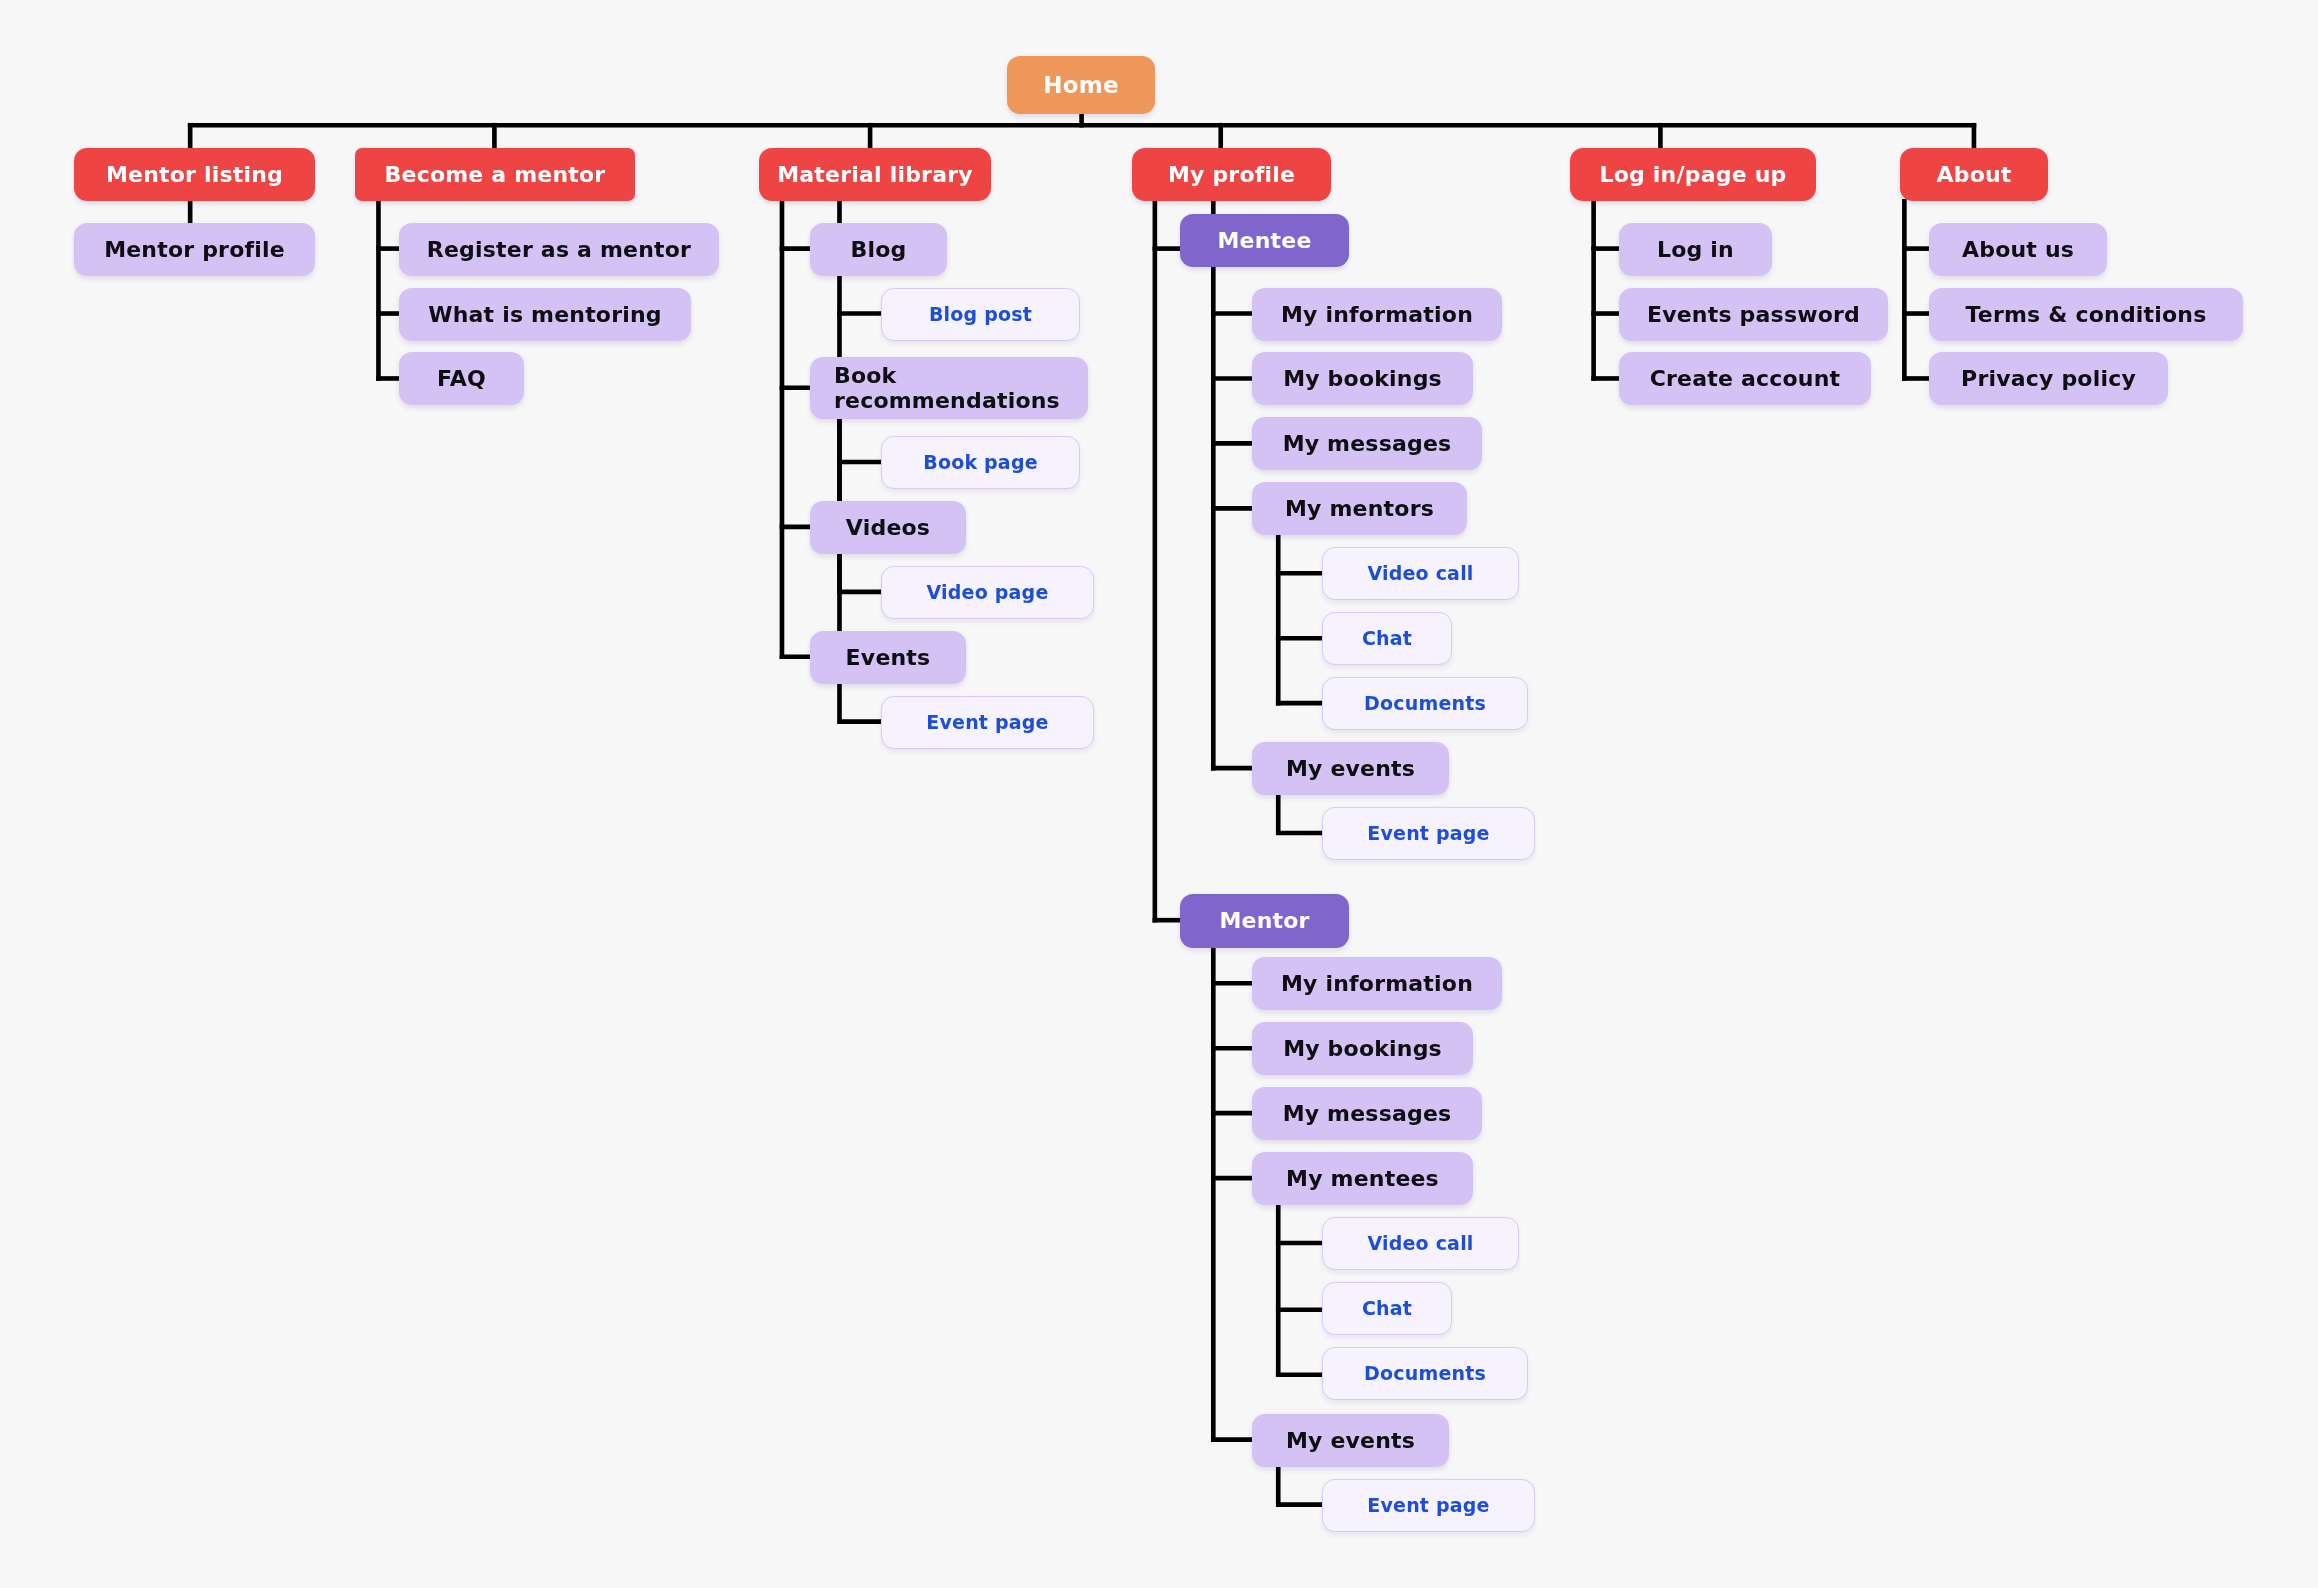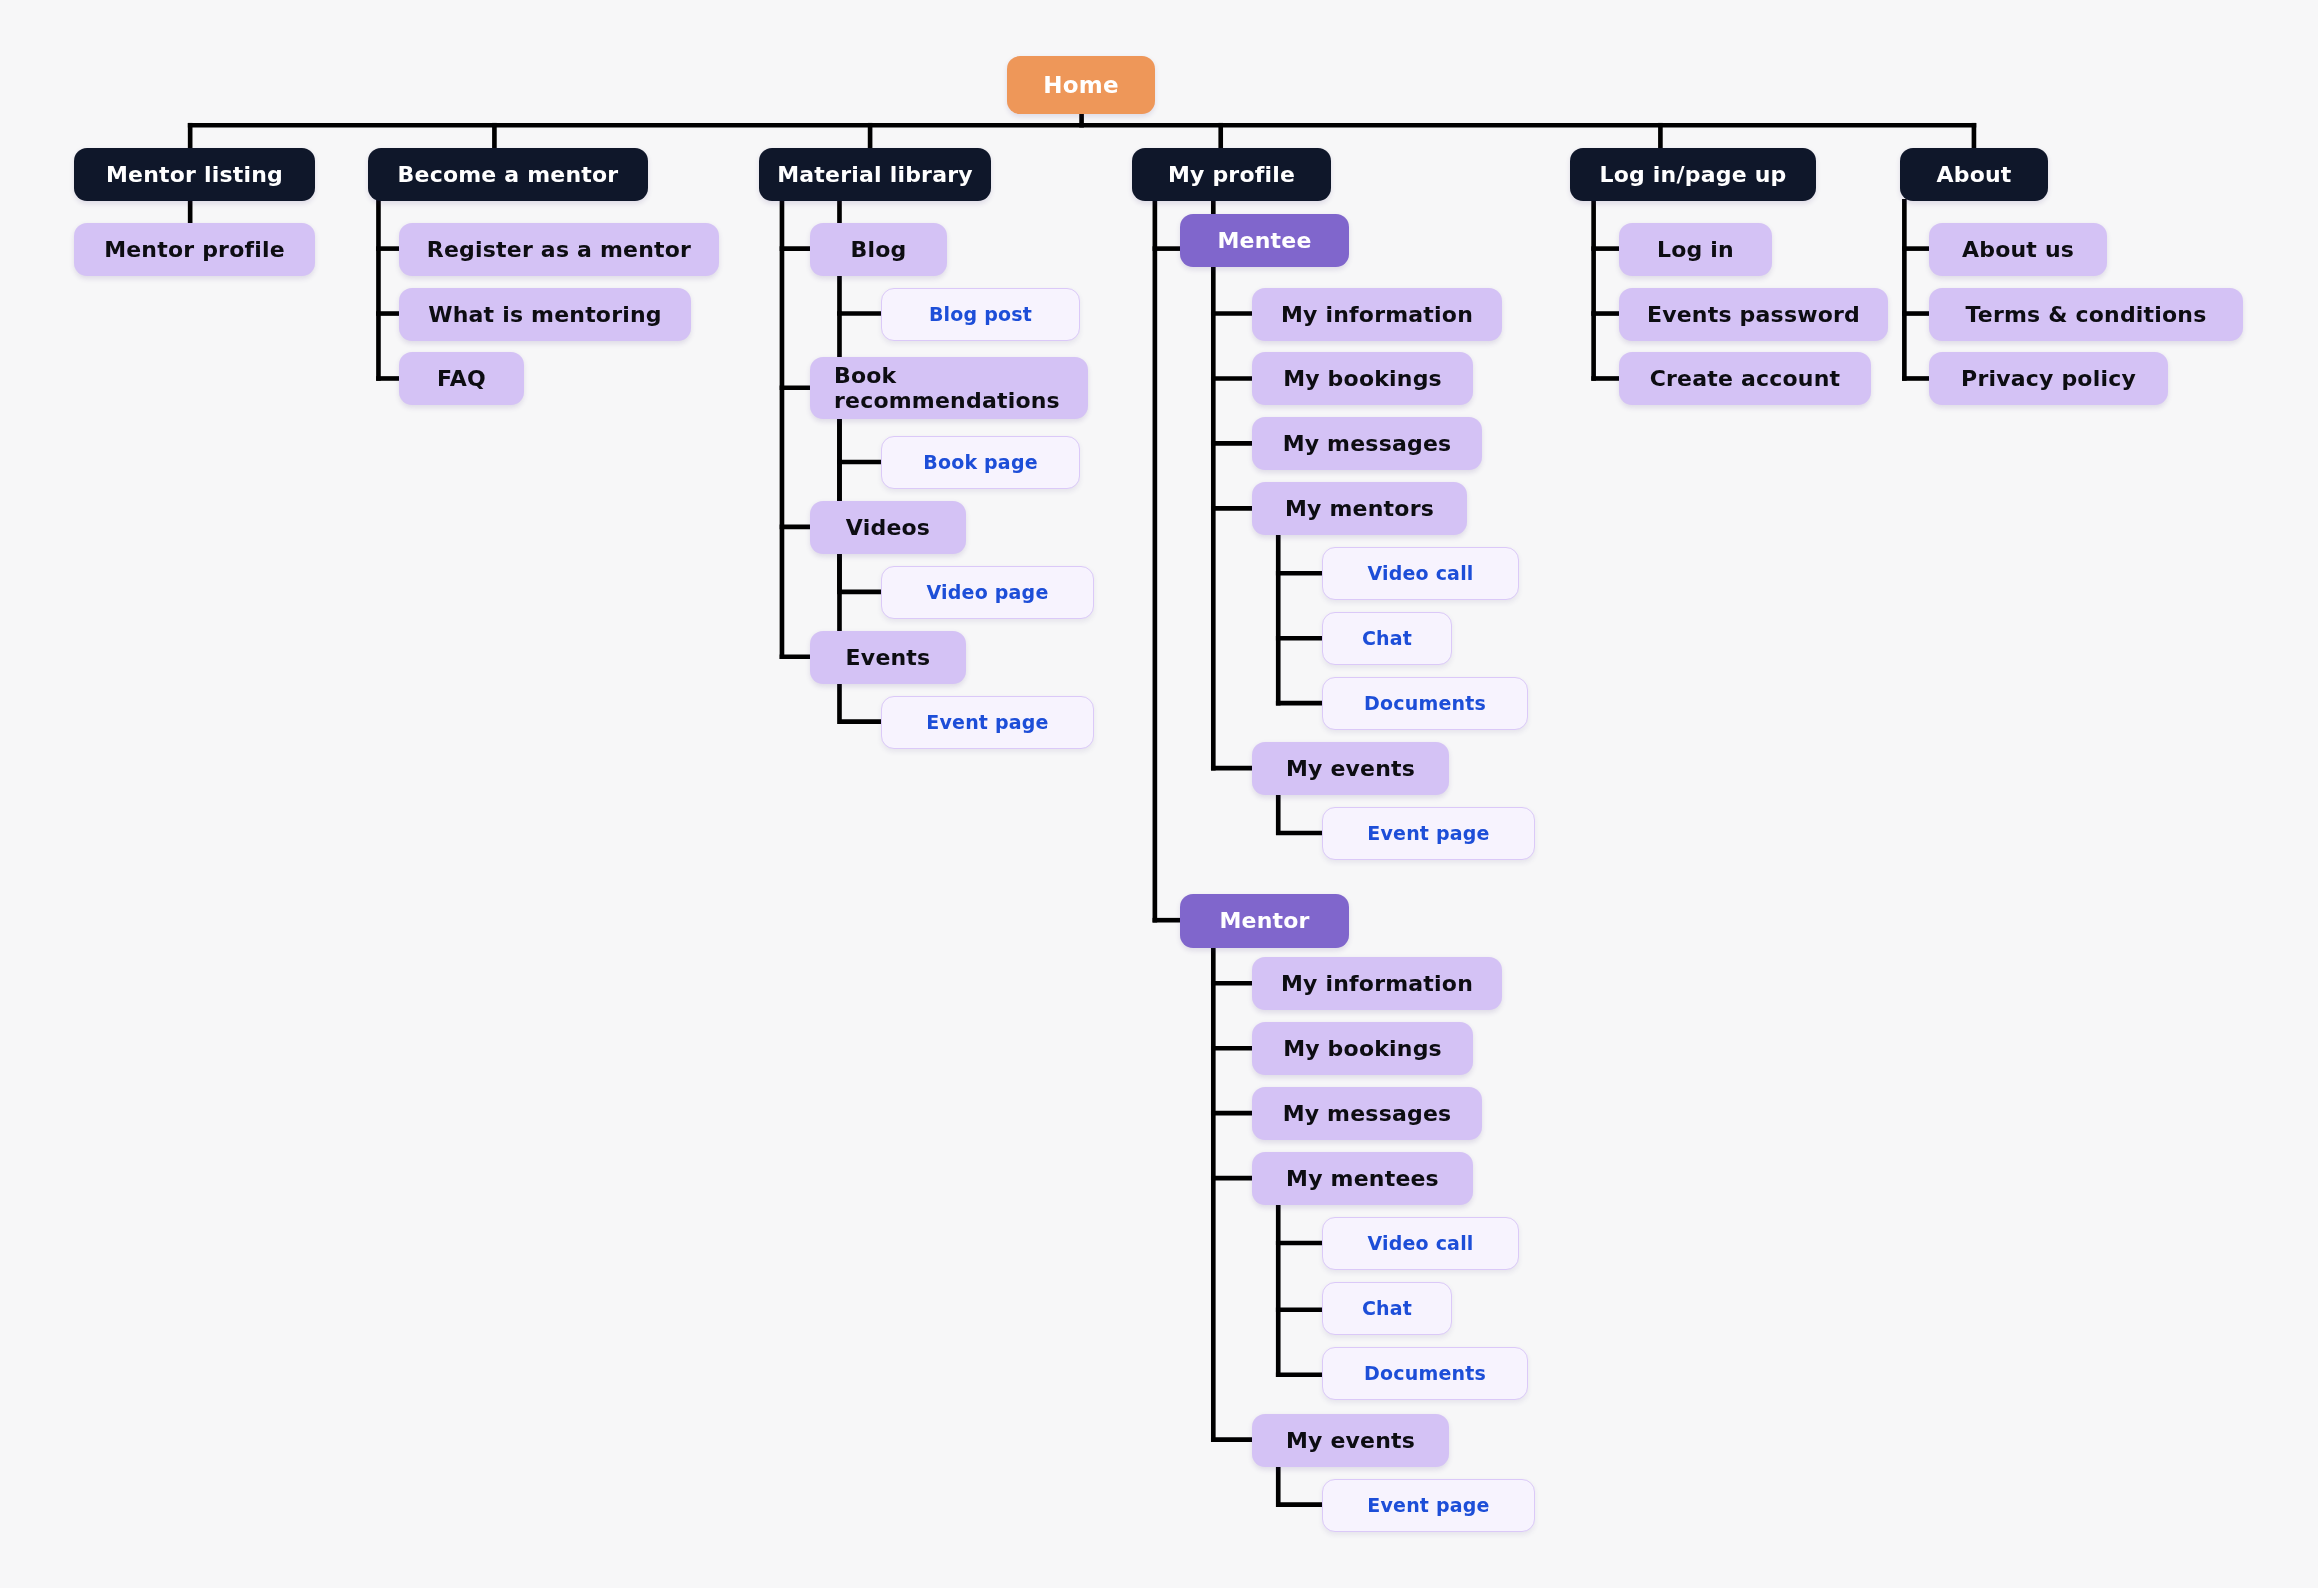--- a/index.html
+++ b/index.html
@@ -22,21 +22,21 @@
     letter-spacing: 0.2px;
     line-height: 1.15;
     text-align: center;
     white-space: pre-line;
     box-shadow: 0 2.8px 5.6px rgba(70,50,120,.13);
     padding: 0 9.3px;
   }
   .node.l-left { justify-content: flex-start; text-align: left; padding-left: 24px; }
 
   .lvl-home  { background: #EE9759; color: #FFFFFF; font-size: 23px; }
-  .lvl-1     { background: #0f172a; color: #FFFFFF; font-size: 22px; }
+  .lvl-1     { background: #ef4444; color: #FFFFFF; font-size: 22px; }
   .lvl-role  { background: #8066CC; color: #FFFFFF; font-size: 22px; }
   .lvl-2     { background: #D4C2F5; color: #0D0D12; font-size: 22px; }
   .lvl-3     { background: #F7F3FE; color: #1d4ed8; font-size: 19px;
                border: 1.9px solid #DBC9F8; box-shadow: 0 2.8px 5.6px rgba(70,50,120,.09); }
 </style>
 </head>
 <body>
 
 <div id="canvas">
 
@@ -117,21 +117,21 @@
       <path d="M2053 338 L2080 338"></path>
       <path d="M2053 408 L2080 408"></path>
     </g>
   </svg>
 
   <div class="node lvl-home" style="left:1007px;top:56px;width:148px;height:58px;">Home</div>
 
   <div class="node lvl-1" style="left:74px;top:148px;width:241px;height:53px;">Mentor listing</div>
   <div class="node lvl-2" style="left:74px;top:223px;width:241px;height:53px;">Mentor profile</div>
 
-  <div class="node lvl-1" style="left:368px;top:148px;width:280px;height:53px;">Become a mentor</div>
+  <div class="node lvl-1" style="left:355px;top:148px;width:280px;height:53px;border-radius:7px;">Become a mentor</div>
   <div class="node lvl-2" style="left:399px;top:288px;width:292px;height:53px;">What is mentoring</div>
   <div class="node lvl-2" style="left:399px;top:223px;width:320px;height:53px;">Register as a mentor</div>
   <div class="node lvl-2" style="left:399px;top:352px;width:125px;height:53px;">FAQ</div>
 
   <div class="node lvl-1" style="left:759px;top:148px;width:232px;height:53px;">Material library</div>
   <div class="node lvl-2" style="left:810px;top:223px;width:137px;height:53px;">Blog</div>
   <div class="node lvl-3" style="left:881px;top:288px;width:199px;height:53px;">Blog post</div>
   <div class="node lvl-2 l-left" style="left:810px;top:357px;width:278px;height:62px;">Book
 recommendations</div>
   <div class="node lvl-3" style="left:881px;top:436px;width:199px;height:53px;">Book page</div>

